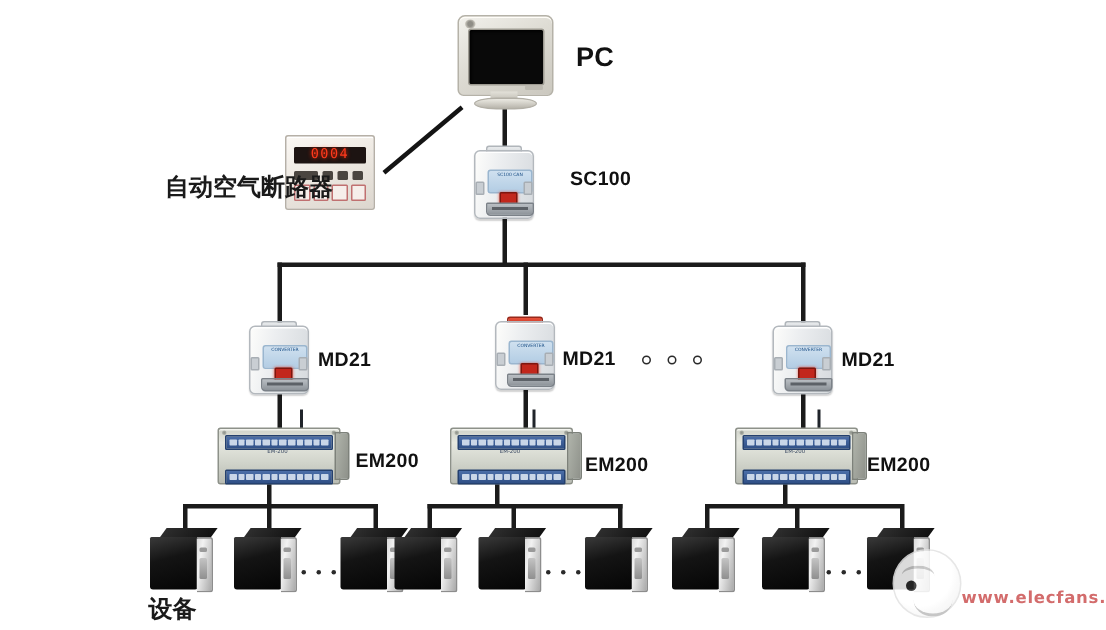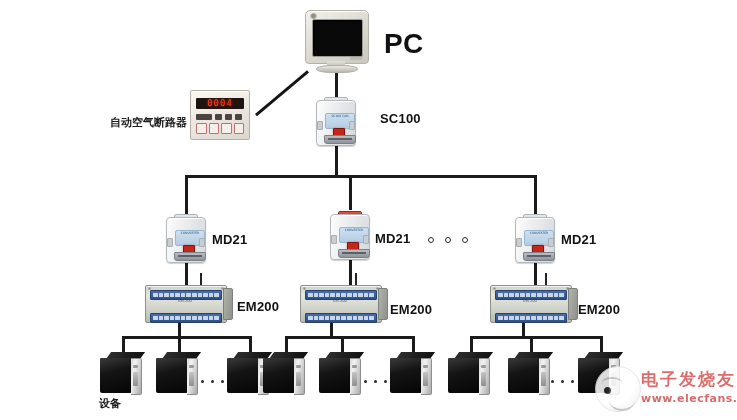--- a/index.html
+++ b/index.html
@@ -13,23 +13,23 @@
   #stage{position:absolute;left:0;top:0;width:737px;height:420px;}
   .abs{position:absolute;}
 
   
   .lbl{
     font-size:13px;color:#111;white-space:nowrap;
     font-weight:700;letter-spacing:.2px;
   }
   .lbl-cn{
     font-family:"DejaVu Sans",sans-serif;
-    font-size:11px;font-weight:700;color:#1a1a1a;white-space:nowrap;
-  }
-  .lbl-pc{font-size:28px;font-weight:700;color:#111;}
+    font-size:16px;font-weight:700;color:#1a1a1a;white-space:nowrap;
+  }
+  .lbl-pc{font-size:18px;font-weight:700;color:#111;}
   .lbl-bus{
     font-size:13.5px;font-weight:700;color:#111;white-space:nowrap;
     font-family:"DejaVu Sans",sans-serif;
   }
 
   
   .wire-h{background:#1b1b1b;height:3px;}
   .wire-v{background:#1b1b1b;width:3px;}
 
   .diag{
@@ -620,17 +620,16 @@
       <i></i>
       <i></i>
   </div>
 
   <div class="abs wm" style="left:595px;top:362px;width:142px;height:54px;">
     <div class="wm-face">
       <div class="wm-brow"></div>
       <div class="wm-eye"></div>
       <div class="wm-smile"></div>
     </div>
-    <div class="wm-cn">电子发烧友</div>
     <div class="wm-url">www.elecfans.com</div>
   </div>
 
 </div>
 
 </body></html>

